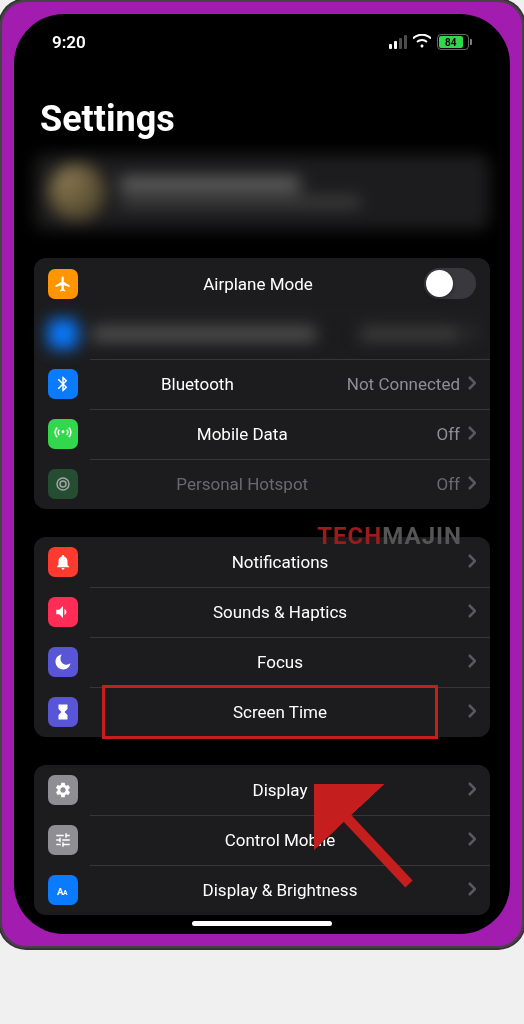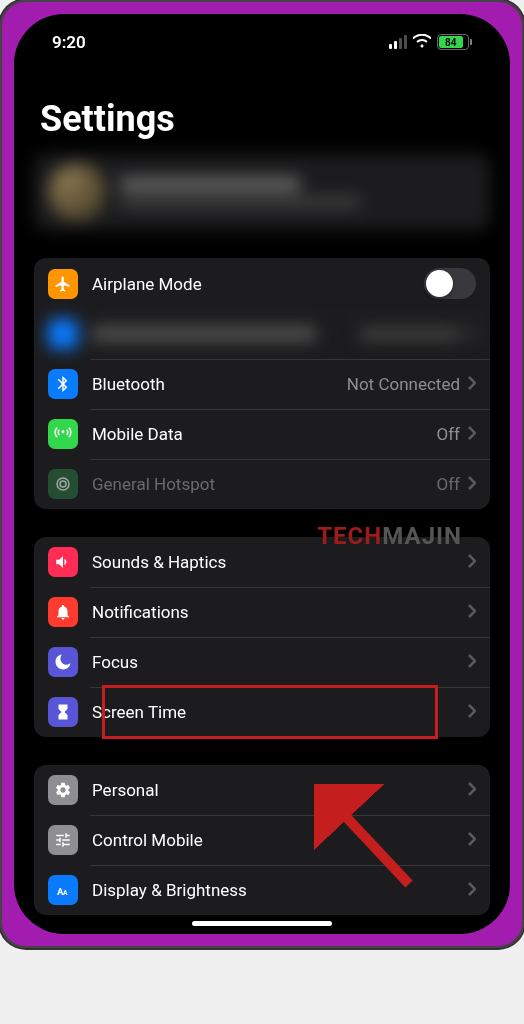--- a/index.html
+++ b/index.html
@@ -114,20 +114,21 @@
     .profile-text { flex: 1; }
     .profile-name { height: 14px; width: 180px; background: #666; border-radius: 3px; margin-bottom: 6px; }
     .profile-sub { height: 10px; width: 240px; background: #444; border-radius: 3px; }
     
     .row {
       display: flex;
       align-items: center;
       padding: 10px 14px;
       min-height: 46px;
       position: relative;
+      text-align: center;
     }
     .row + .row::before {
       content: "";
       position: absolute;
       top: 0; left: 56px; right: 0;
       height: 0.5px;
       background: rgba(255,255,255,0.12);
     }
     
     .row-icon {
@@ -302,47 +303,47 @@
           <span class="chevron"><svg viewBox="0 0 8 14">
                 <path d="M1 1l6 6-6 6"></path>
               </svg></span>
         </div>
         <div class="row disabled">
           <div class="row-icon c-darkgreen">
             <svg viewBox="0 0 24 24">
                 <path d="M8 12c0-2.2 1.8-4 4-4s4 1.8 4 4-1.8 4-4 4-4-1.8-4-4zm-4 0c0 4.4 3.6 8 8 8s8-3.6 8-8-3.6-8-8-8-8 3.6-8 8z" fill="none" stroke="#fff" stroke-width="2"></path>
               </svg>
           </div>
-          <span class="row-label">General Hotspot</span>
+          <span class="row-label">Personal Hotspot</span>
           <span class="row-value">Off</span>
           <span class="chevron"><svg viewBox="0 0 8 14">
                 <path d="M1 1l6 6-6 6"></path>
               </svg></span>
         </div>
       </div>
 
       <div class="section">
         <div class="row">
+          <div class="row-icon c-red">
+            <svg viewBox="0 0 24 24">
+                <path d="M12 22c1.1 0 2-.9 2-2h-4c0 1.1.9 2 2 2zm6-6v-5c0-3.07-1.63-5.64-4.5-6.32V4c0-.83-.67-1.5-1.5-1.5s-1.5.67-1.5 1.5v.68C7.64 5.36 6 7.92 6 11v5l-2 2v1h16v-1l-2-2z"></path>
+              </svg>
+          </div>
+          <span class="row-label">Notifications</span>
+          <span class="chevron"><svg viewBox="0 0 8 14">
+                <path d="M1 1l6 6-6 6"></path>
+              </svg></span>
+        </div>
+        <div class="row">
           <div class="row-icon c-pink">
             <svg viewBox="0 0 24 24">
                 <path d="M3 9v6h4l5 5V4L7 9H3zm13.5 3c0-1.77-1.02-3.29-2.5-4.03v8.05c1.48-.73 2.5-2.25 2.5-4.02z"></path>
               </svg>
           </div>
           <span class="row-label">Sounds &amp; Haptics</span>
-          <span class="chevron"><svg viewBox="0 0 8 14">
-                <path d="M1 1l6 6-6 6"></path>
-              </svg></span>
-        </div>
-        <div class="row">
-          <div class="row-icon c-red">
-            <svg viewBox="0 0 24 24">
-                <path d="M12 22c1.1 0 2-.9 2-2h-4c0 1.1.9 2 2 2zm6-6v-5c0-3.07-1.63-5.64-4.5-6.32V4c0-.83-.67-1.5-1.5-1.5s-1.5.67-1.5 1.5v.68C7.64 5.36 6 7.92 6 11v5l-2 2v1h16v-1l-2-2z"></path>
-              </svg>
-          </div>
-          <span class="row-label">Notifications</span>
           <span class="chevron"><svg viewBox="0 0 8 14">
                 <path d="M1 1l6 6-6 6"></path>
               </svg></span>
         </div>
         <div class="row">
           <div class="row-icon c-indigo">
             <svg viewBox="0 0 24 24">
                 <path d="M12.3 22c5 0 9.2-3.7 9.7-8.6-1.4 1.3-3.3 2.1-5.4 2.1-4.4 0-8-3.6-8-8 0-2.1.8-4 2.1-5.4C5.7 2.5 2 6.7 2 11.7 2 17.4 6.6 22 12.3 22z"></path>
               </svg>
           </div>
@@ -365,21 +366,21 @@
         </div>
       </div>
 
       <div class="section">
         <div class="row">
           <div class="row-icon c-gray">
             <svg viewBox="0 0 24 24">
                 <path d="M19.14 12.94c.04-.3.06-.61.06-.94 0-.32-.02-.64-.07-.94l2.03-1.58c.18-.14.23-.41.12-.61l-1.92-3.32c-.12-.22-.37-.29-.59-.22l-2.39.96c-.5-.38-1.03-.7-1.62-.94l-.36-2.54c-.04-.24-.24-.41-.48-.41h-3.84c-.24 0-.43.17-.47.41l-.36 2.54c-.59.24-1.13.57-1.62.94l-2.39-.96c-.22-.08-.47 0-.59.22L2.74 8.87c-.12.21-.08.47.12.61l2.03 1.58c-.05.3-.07.63-.07.94s.02.64.07.94l-2.03 1.58c-.18.14-.23.41-.12.61l1.92 3.32c.12.22.37.29.59.22l2.39-.96c.5.38 1.03.7 1.62.94l.36 2.54c.05.24.24.41.48.41h3.84c.24 0 .44-.17.47-.41l.36-2.54c.59-.24 1.13-.56 1.62-.94l2.39.96c.22.08.47 0 .59-.22l1.92-3.32c.12-.22.07-.47-.12-.61l-2.01-1.58zM12 15.6c-1.98 0-3.6-1.62-3.6-3.6s1.62-3.6 3.6-3.6 3.6 1.62 3.6 3.6-1.62 3.6-3.6 3.6z"></path>
               </svg>
           </div>
-          <span class="row-label">Personal</span>
+          <span class="row-label">Display</span>
           <span class="chevron"><svg viewBox="0 0 8 14">
                 <path d="M1 1l6 6-6 6"></path>
               </svg></span>
         </div>
         <div class="row">
           <div class="row-icon c-gray">
             <svg viewBox="0 0 24 24">
                 <path d="M3 17v2h6v-2H3zM3 5v2h10V5H3zm10 16v-2h8v-2h-8v-2h-2v6h2zM7 9v2H3v2h4v2h2V9H7zm14 4v-2H11v2h10zm-6-4h2V7h4V5h-4V3h-2v6z"></path>
               </svg>
           </div>

